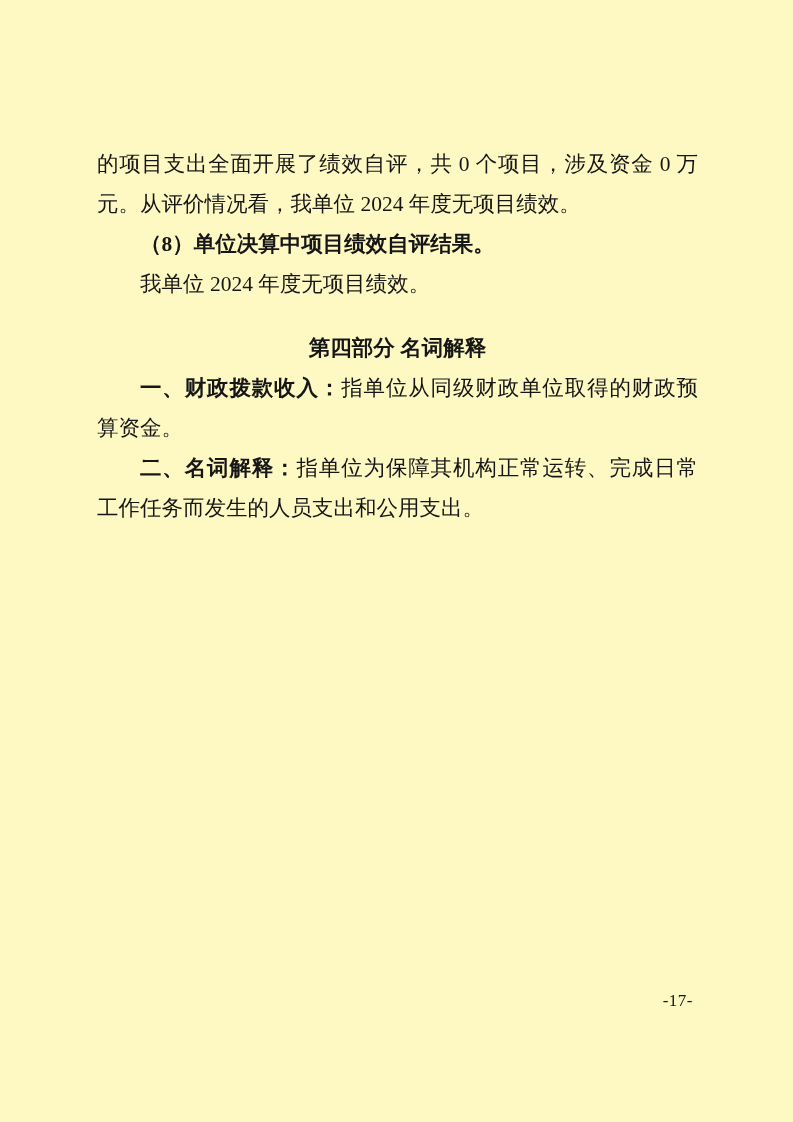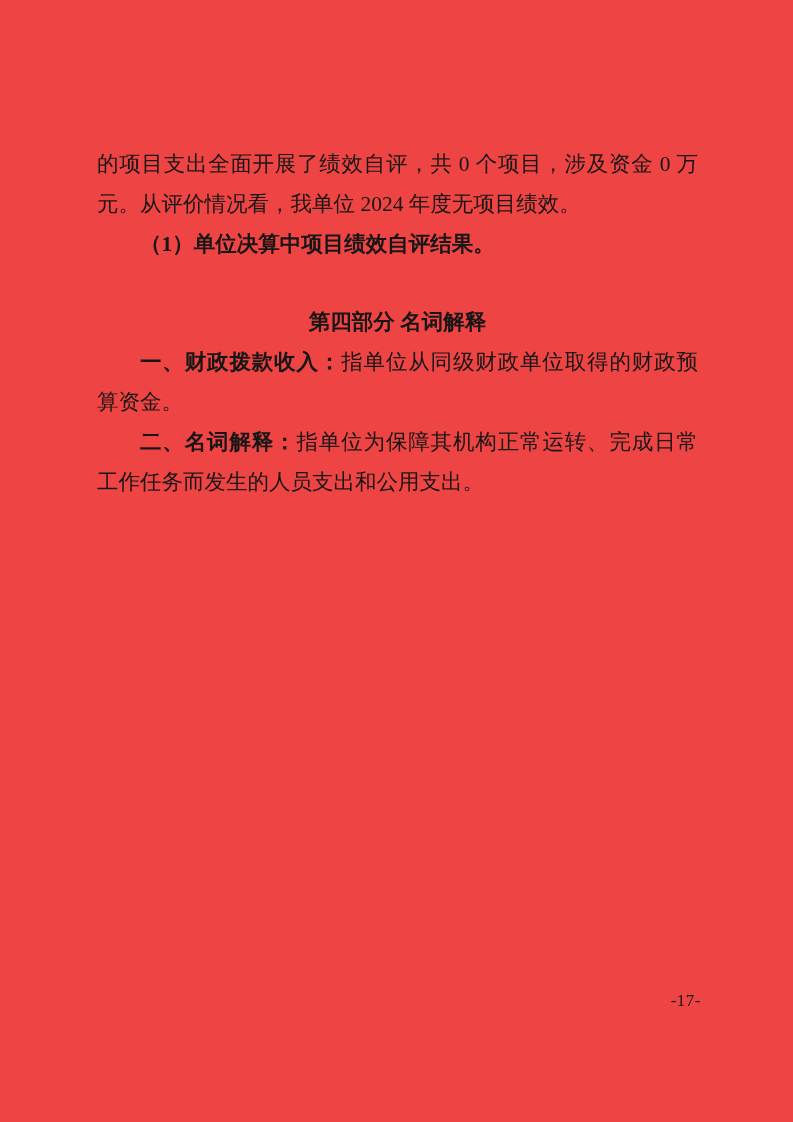--- a/index.html
+++ b/index.html
@@ -6,62 +6,63 @@
   body {
     width: 793px; height: 1122px;
     background: #ffffff;
     position: relative;
     font-family: "Liberation Serif", "DejaVu Serif", serif;
     color: #161616;
     overflow: hidden;
   }
   .page {
     position: absolute; inset: 0;
-    background: #ef4444;
+    background: #fef9c3;
   }
   .content {
     position: absolute;
     left: 97px; top: 144px; width: 601px;
   }
   .para {
     margin: 0;
     font-size: 21.5px;
     line-height: 40px;
     text-align: justify;
   }
   .para.indent { text-indent: 43px; }
   .para.bold { font-weight: bold; }
   .lead { font-weight: bold; }
   .section-heading {
-    margin: 38px 0 0 0;
+    margin: 24px 0 0 0;
     font-size: 21.5px;
     line-height: 40px;
     font-weight: bold;
     text-align: center;
   }
   .page-number {
     position: absolute;
     top: 991px;
-    right: 92px;
+    right: 100px;
     font-size: 17px;
     line-height: 20px;
     letter-spacing: 0.5px;
     color: #161616;
   }
 </style>
 </head>
 <body>
 
 <div class="page">
   <div class="content">
 
     <p class="para">的项目支出全面开展了绩效自评，共 0 个项目，涉及资金 0 万元。从评价情况看，我单位 2024 年度无项目绩效。</p>
 
-    <p class="para indent bold">（1）单位决算中项目绩效自评结果。</p>
+    <p class="para indent bold">（8）单位决算中项目绩效自评结果。</p>
 
+    <p class="para indent">我单位 2024 年度无项目绩效。</p>
 
     <h2 class="section-heading">第四部分 名词解释</h2>
 
     <p class="para indent"><span class="lead">一、财政拨款收入：</span><span>指单位从同级财政单位取得的财政预算资金。</span></p>
 
     <p class="para indent"><span class="lead">二、名词解释：</span><span>指单位为保障其机构正常运转、完成日常工作任务而发生的人员支出和公用支出。</span></p>
 
 
 
   </div>

